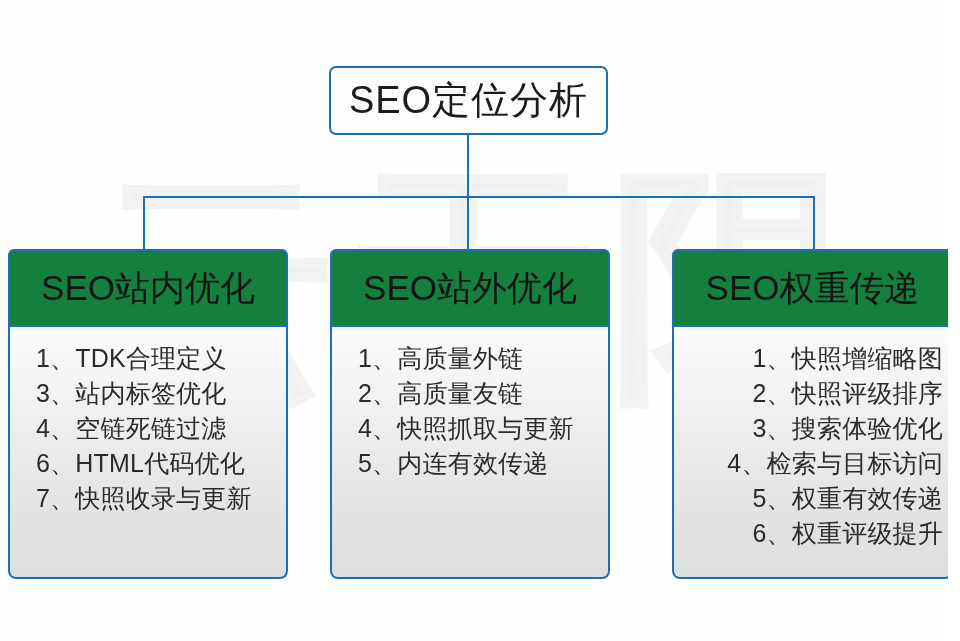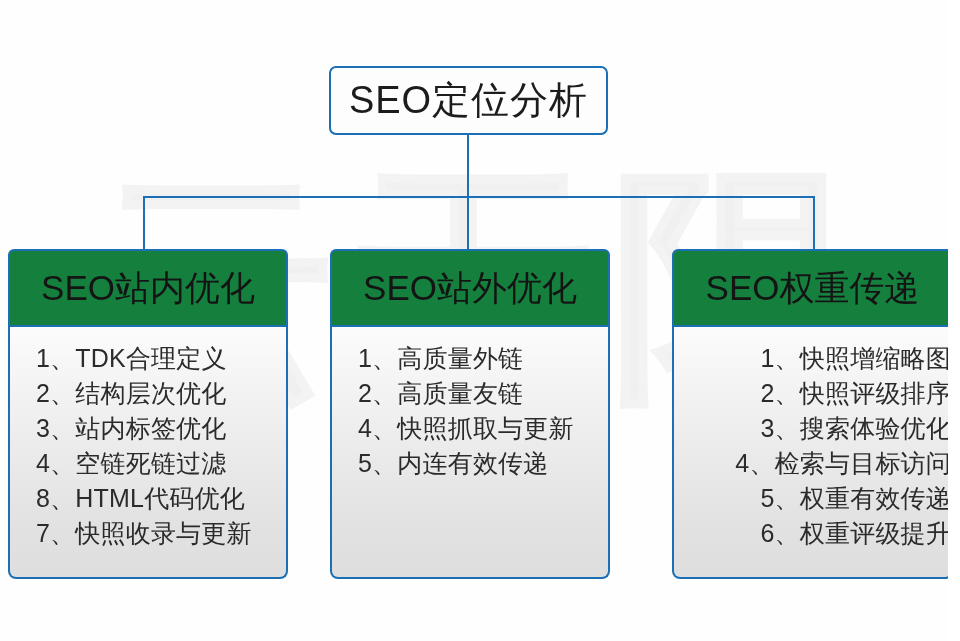--- a/index.html
+++ b/index.html
@@ -109,21 +109,21 @@
     height: 252px;
     border: 2px solid #1a6fb5;
     border-top: none;
     border-radius: 0 0 8px 8px;
     background: linear-gradient(180deg,
         #fcfcfc 0%,
         #f4f4f4 22%,
         #eaeaea 52%,
         #e2e2e2 78%,
         #dedede 100%);
-    padding: 14px 0 10px 0;
+    padding: 14px 8px 10px 0;
     display: flex;
     flex-direction: column;
     justify-content: flex-start;
   }
   .col-list {
     list-style: none;
     margin: 0;
     padding: 0 0 0 26px;
   }
   #column-2 .col-list { padding-left: 22px; text-align: right; }
@@ -154,24 +154,23 @@
     <div class="node-title">SEO定位分析</div>
   </div>
 
   <div class="column" id="column-0">
     <div class="col-header">
       <div class="col-header-title">SEO站内优化</div>
     </div>
     <div class="col-body">
       <ul class="col-list">
         <li>1、TDK合理定义</li>
-        <li>2、结构层次优化</li>
         <li>3、站内标签优化</li>
         <li>4、空链死链过滤</li>
-        <li>8、HTML代码优化</li>
+        <li>6、HTML代码优化</li>
         <li>7、快照收录与更新</li>
       </ul>
     </div>
   </div>
 
   <div class="column" id="column-1">
     <div class="col-header">
       <div class="col-header-title">SEO站外优化</div>
     </div>
     <div class="col-body">

